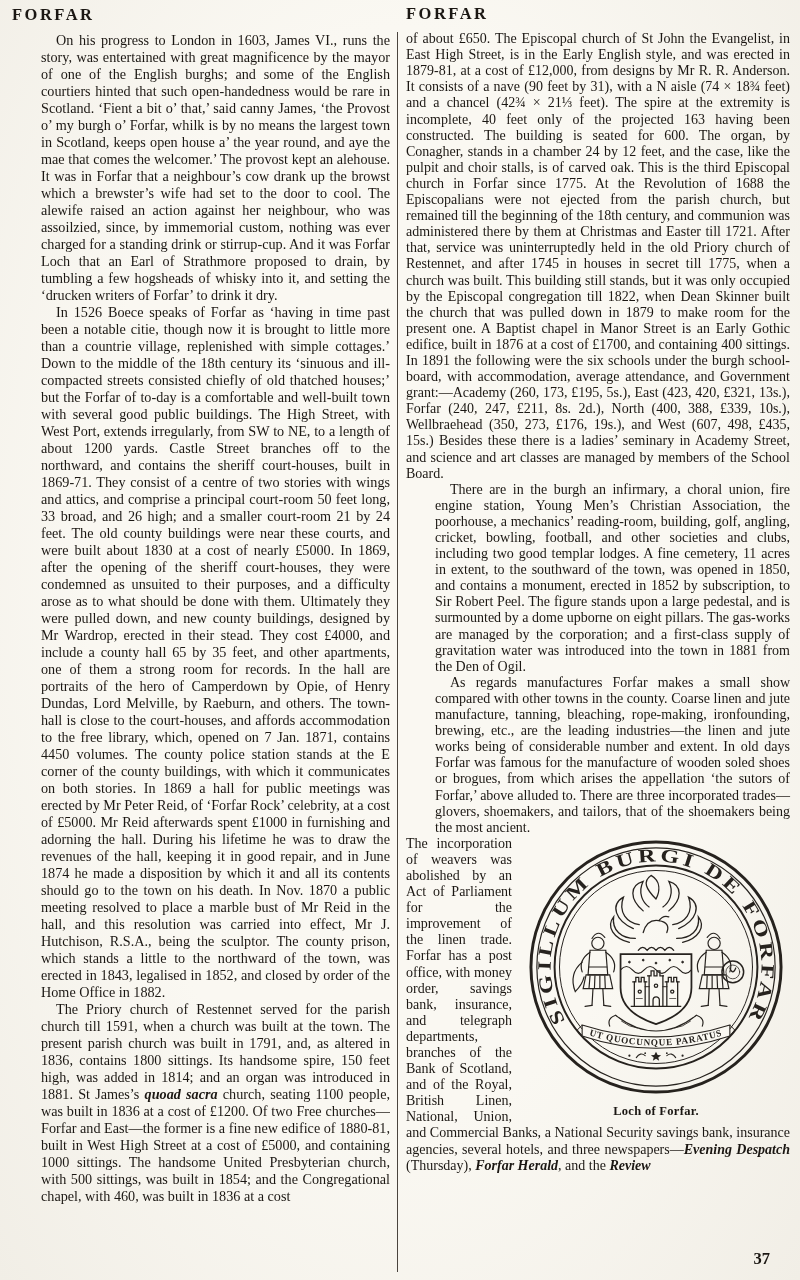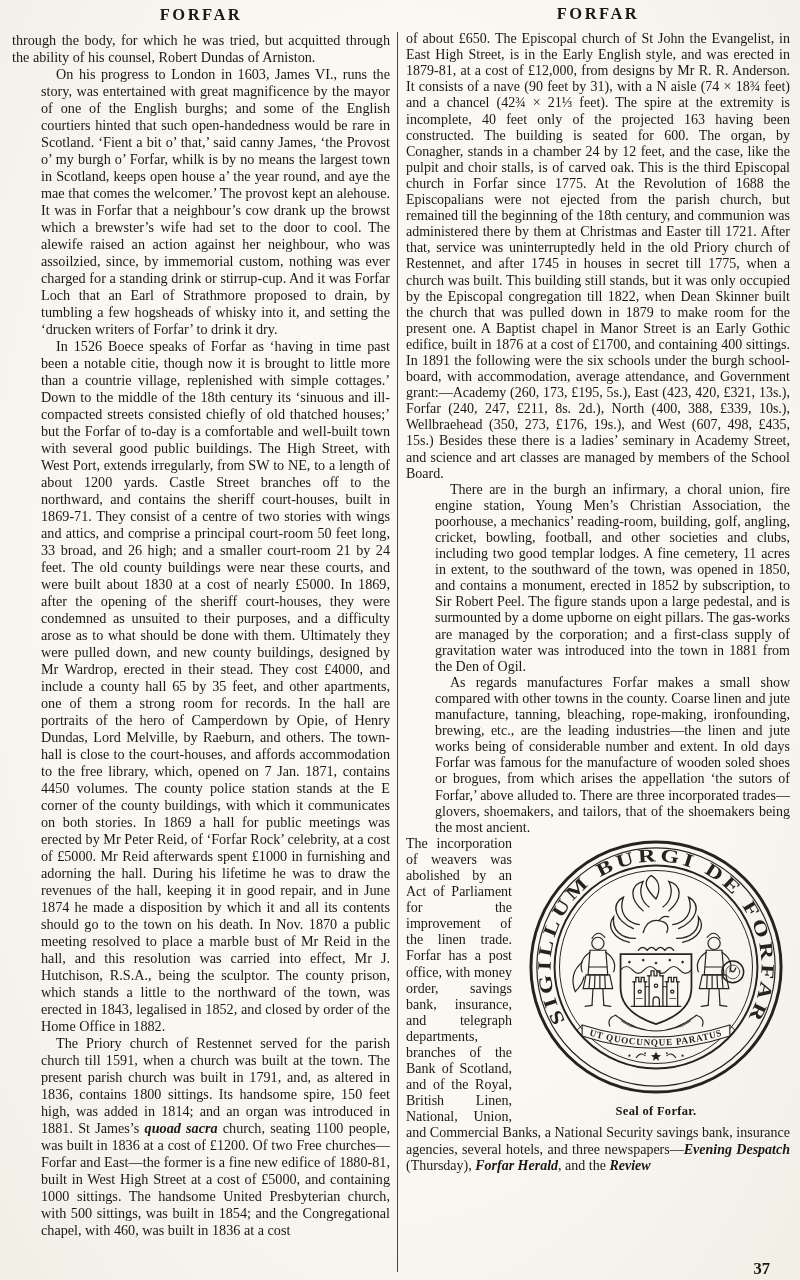--- a/index.html
+++ b/index.html
@@ -7,38 +7,37 @@
     position:relative;width:800px;height:1280px;overflow:hidden;
     background:radial-gradient(ellipse at 50% 45%, #faf8f2 55%, #f1eee6 100%);
     font-family:"Liberation Serif","DejaVu Serif",serif;
     color:#1b1713;
     text-rendering:optimizeLegibility;
   }
   .divider{position:absolute;left:397px;top:32px;bottom:8px;width:1px;background:#4a443e;}
   .col{position:absolute;top:6px;text-align:justify;}
   .col-left{left:12px;width:378px;font-size:14.2px;line-height:17px;}
   .col-right{left:406px;width:384px;font-size:14px;line-height:16.1px;}
-  .col-header{margin:0 0 9px 0;text-align:center;font-size:16.5px;font-weight:bold;letter-spacing:2.5px;}
+  .col-header{margin:0 0 9px 0;text-align:left;font-size:16.5px;font-weight:bold;letter-spacing:2.5px;}
   p.para{margin:0;padding:0;}
   p.indent{text-indent:15px;margin-left:29px;}
   em{font-style:italic;font-weight:bold;}
   .seal-float{display:block;float:right;width:268px;margin:2px 0 3px 10px;text-align:center;}
   .seal-float svg{display:block;margin:0 auto;}
   .seal-caption{display:block;font-weight:bold;font-size:12.5px;letter-spacing:.3px;margin-top:7px;}
-  .page-number{position:absolute;right:30px;bottom:1px;font-weight:bold;font-size:16.5px;}
+  .page-number{position:absolute;right:30px;bottom:11px;font-weight:bold;font-size:16.5px;}
 </style>
 </head>
 <body>
 
 <div class="page">
   <div class="divider"></div>
 
   <div class="col col-left">
     <h1 class="col-header">FORFAR</h1>
-    <p class="para"><span>through the body, for which he was tried, but acquitted through the ability of his counsel, Robert Dundas of Arniston.</span></p>
     <p class="para indent"><span>On his progress to London in 1603, James VI., runs the story, was entertained with great magnificence by the mayor of one of the English burghs; and some of the English courtiers hinted that such open-handedness would be rare in Scotland. ‘Fient a bit o’ that,’ said canny James, ‘the Provost o’ my burgh o’ Forfar, whilk is by no means the largest town in Scotland, keeps open house a’ the year round, and aye the mae that comes the welcomer.’ The provost kept an alehouse. It was in Forfar that a neighbour’s cow drank up the browst which a brewster’s wife had set to the door to cool. The alewife raised an action against her neighbour, who was assoilzied, since, by immemorial custom, nothing was ever charged for a standing drink or stirrup-cup. And it was Forfar Loch that an Earl of Strathmore proposed to drain, by tumbling a few hogsheads of whisky into it, and setting the ‘drucken writers of Forfar’ to drink it dry.</span></p>
     <p class="para indent"><span>In 1526 Boece speaks of Forfar as ‘having in time past been a notable citie, though now it is brought to little more than a countrie village, replenished with simple cottages.’ Down to the middle of the 18th century its ‘sinuous and ill-compacted streets consisted chiefly of old thatched houses;’ but the Forfar of to-day is a comfortable and well-built town with several good public buildings. The High Street, with West Port, extends irregularly, from SW to NE, to a length of about 1200 yards. Castle Street branches off to the northward, and contains the sheriff court-houses, built in 1869-71. They consist of a centre of two stories with wings and attics, and comprise a principal court-room 50 feet long, 33 broad, and 26 high; and a smaller court-room 21 by 24 feet. The old county buildings were near these courts, and were built about 1830 at a cost of nearly £5000. In 1869, after the opening of the sheriff court-houses, they were condemned as unsuited to their purposes, and a difficulty arose as to what should be done with them. Ultimately they were pulled down, and new county buildings, designed by Mr Wardrop, erected in their stead. They cost £4000, and include a county hall 65 by 35 feet, and other apartments, one of them a strong room for records. In the hall are portraits of the hero of Camperdown by Opie, of Henry Dundas, Lord Melville, by Raeburn, and others. The town-hall is close to the court-houses, and affords accommodation to the free library, which, opened on 7 Jan. 1871, contains 4450 volumes. The county police station stands at the E corner of the county buildings, with which it communicates on both stories. In 1869 a hall for public meetings was erected by Mr Peter Reid, of ‘Forfar Rock’ celebrity, at a cost of £5000. Mr Reid afterwards spent £1000 in furnishing and adorning the hall. During his lifetime he was to draw the revenues of the hall, keeping it in good repair, and in June 1874 he made a disposition by which it and all its contents should go to the town on his death. In Nov. 1870 a public meeting resolved to place a marble bust of Mr Reid in the hall, and this resolution was carried into effect, Mr J. Hutchison, R.S.A., being the sculptor. The county prison, which stands a little to the northward of the town, was erected in 1843, legalised in 1852, and closed by order of the Home Office in 1882.</span></p>
     <p class="para indent"><span>The Priory church of Restennet served for the parish church till 1591, when a church was built at the town. The present parish church was built in 1791, and, as altered in 1836, contains 1800 sittings. Its handsome spire, 150 feet high, was added in 1814; and an organ was introduced in 1881. St James’s </span><em>quoad sacra</em><span> church, seating 1100 people, was built in 1836 at a cost of £1200. Of two Free churches—Forfar and East—the former is a fine new edifice of 1880-81, built in West High Street at a cost of £5000, and containing 1000 sittings. The handsome United Presbyterian church, with 500 sittings, was built in 1854; and the Congregational chapel, with 460, was built in 1836 at a cost</span></p>
   </div>
 
   <div class="col col-right">
     <h1 class="col-header">FORFAR</h1>
     <p class="para"><span>of about £650. The Episcopal church of St John the Evangelist, in East High Street, is in the Early English style, and was erected in 1879-81, at a cost of £12,000, from designs by Mr R. R. Anderson. It consists of a nave (90 feet by 31), with a N aisle (74 × 18¾ feet) and a chancel (42¾ × 21⅓ feet). The spire at the extremity is incomplete, 40 feet only of the projected 163 having been constructed. The building is seated for 600. The organ, by Conagher, stands in a chamber 24 by 12 feet, and the case, like the pulpit and choir stalls, is of carved oak. This is the third Episcopal church in Forfar since 1775. At the Revolution of 1688 the Episcopalians were not ejected from the parish church, but remained till the beginning of the 18th century, and communion was administered there by them at Christmas and Easter till 1721. After that, service was uninterruptedly held in the old Priory church of Restennet, and after 1745 in houses in secret till 1775, when a church was built. This building still stands, but it was only occupied by the Episcopal congregation till 1822, when Dean Skinner built the church that was pulled down in 1879 to make room for the present one. A Baptist chapel in Manor Street is an Early Gothic edifice, built in 1876 at a cost of £1700, and containing 400 sittings. In 1891 the following were the six schools under the burgh school-board, with accommodation, average attendance, and Government grant:—Academy (260, 173, £195, 5s.), East (423, 420, £321, 13s.), Forfar (240, 247, £211, 8s. 2d.), North (400, 388, £339, 10s.), Wellbraehead (350, 273, £176, 19s.), and West (607, 498, £435, 15s.) Besides these there is a ladies’ seminary in Academy Street, and science and art classes are managed by members of the School Board.</span></p>
     <p class="para indent"><span>There are in the burgh an infirmary, a choral union, fire engine station, Young Men’s Christian Association, the poorhouse, a mechanics’ reading-room, building, golf, angling, cricket, bowling, football, and other societies and clubs, including two good templar lodges. A fine cemetery, 11 acres in extent, to the southward of the town, was opened in 1850, and contains a monument, erected in 1852 by subscription, to Sir Robert Peel. The figure stands upon a large pedestal, and is surmounted by a dome upborne on eight pillars. The gas-works are managed by the corporation; and a first-class supply of gravitation water was introduced into the town in 1881 from the Den of Ogil.</span></p>
     <p class="para indent"><span>As regards manufactures Forfar makes a small show compared with other towns in the county. Coarse linen and jute manufacture, tanning, bleaching, rope-making, ironfounding, brewing, etc., are the leading industries—the linen and jute works being of considerable number and extent. In old days Forfar was famous for the manufacture of wooden soled shoes or brogues, from which arises the appellation ‘the sutors of Forfar,’ above alluded to. There are three incorporated trades—glovers, shoemakers, and tailors, that of the shoemakers being the most ancient.</span></p>
@@ -139,20 +138,20 @@
             <circle cx="104" cy="221" r="1.1"></circle>
               <circle cx="158" cy="221" r="1.1"></circle>
             <circle cx="120" cy="218.5" r=".9"></circle>
               <circle cx="142" cy="218.5" r=".9"></circle>
           </g>
           <g fill="none" stroke="#26221e" stroke-width="1.1" stroke-linecap="round">
             <path d="M 111 223 q 4 -6 9 -2"></path>
             <path d="M 142 221 q 5 -4 9 2"></path>
           </g>
         </svg>
-        <span class="seal-caption">Seal of Forfar.</span>
+        <span class="seal-caption">Loch of Forfar.</span>
       </span>
       <span><span>The incorporation of weavers was abolished by an Act of Parliament for the improvement of the linen trade. Forfar has a post office, with money order, savings bank, insurance, and telegraph departments, branches of the Bank of Scotland, and of the Royal, British Linen, National, Union, and Commercial Banks, a National Security savings bank, insurance agencies, several hotels, and three newspapers—</span><em>Evening Despatch</em><span> (Thursday), </span><em>Forfar Herald</em><span>, and the </span><em>Review</em></span>
     </p>
   </div>
 
   <div class="page-number">37</div>
 </div>
 
 </body></html>

